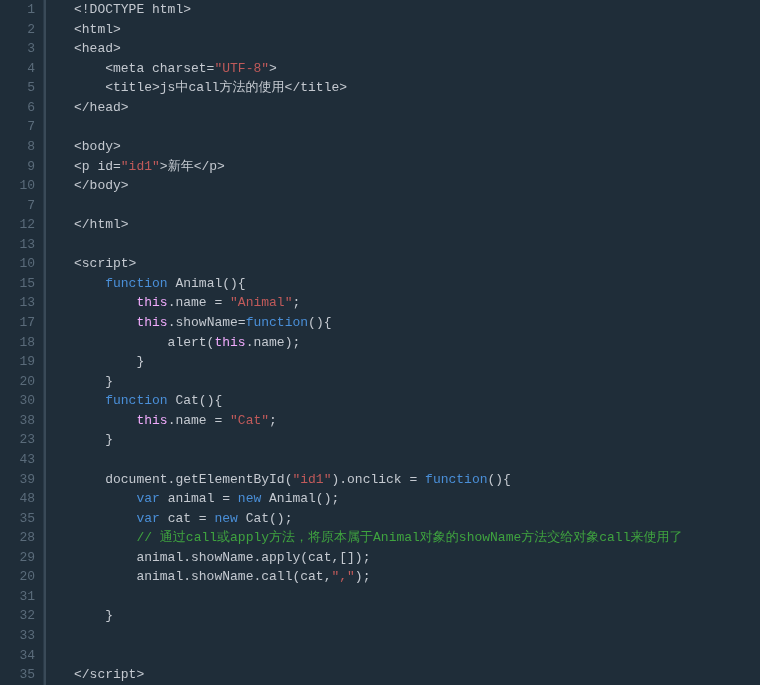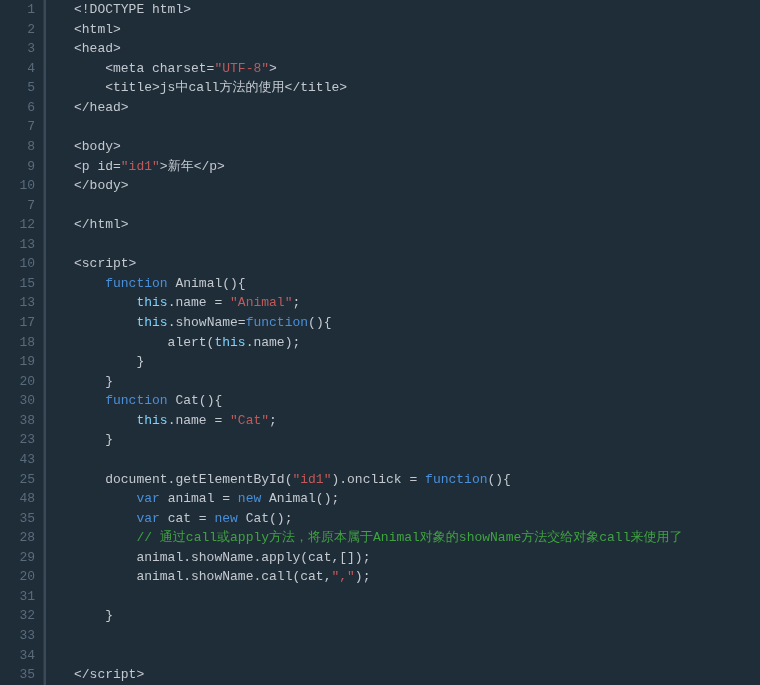--- a/index.html
+++ b/index.html
@@ -34,21 +34,21 @@
   }
   .code {
     padding-left: 28px;
     flex: 1;
     white-space: pre;
   }
   .line { height: 19.57px; }
   .gline { height: 19.57px; }
   .kw { color: #4a8fd8; }
   .str { color: #c05a5a; }
-  .this { color: #7dd3fc; }
+  .this { color: #f0abfc; }
   .comment { color: #3fa33f; }
   .txt { color: #c4c9d0; }
 </style>
 </head>
 <body>
 
 <div class="editor">
   <div class="gutter" id="gutter">
       <div class="gline">1</div>
       <div class="gline">2</div>
@@ -67,21 +67,21 @@
       <div class="gline">15</div>
       <div class="gline">13</div>
       <div class="gline">17</div>
       <div class="gline">18</div>
       <div class="gline">19</div>
       <div class="gline">20</div>
       <div class="gline">30</div>
       <div class="gline">38</div>
       <div class="gline">23</div>
       <div class="gline">43</div>
-      <div class="gline">25</div>
+      <div class="gline">39</div>
       <div class="gline">48</div>
       <div class="gline">35</div>
       <div class="gline">28</div>
       <div class="gline">29</div>
       <div class="gline">20</div>
       <div class="gline">31</div>
       <div class="gline">32</div>
       <div class="gline">33</div>
       <div class="gline">34</div>
       <div class="gline">35</div>

